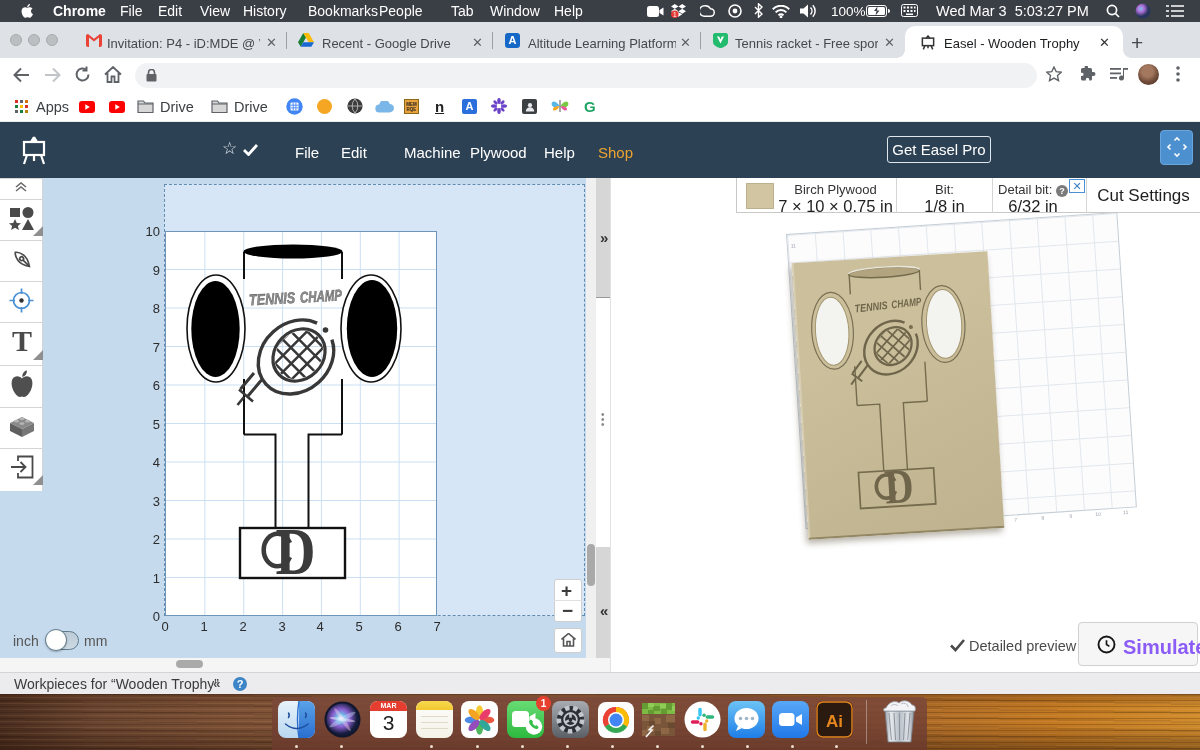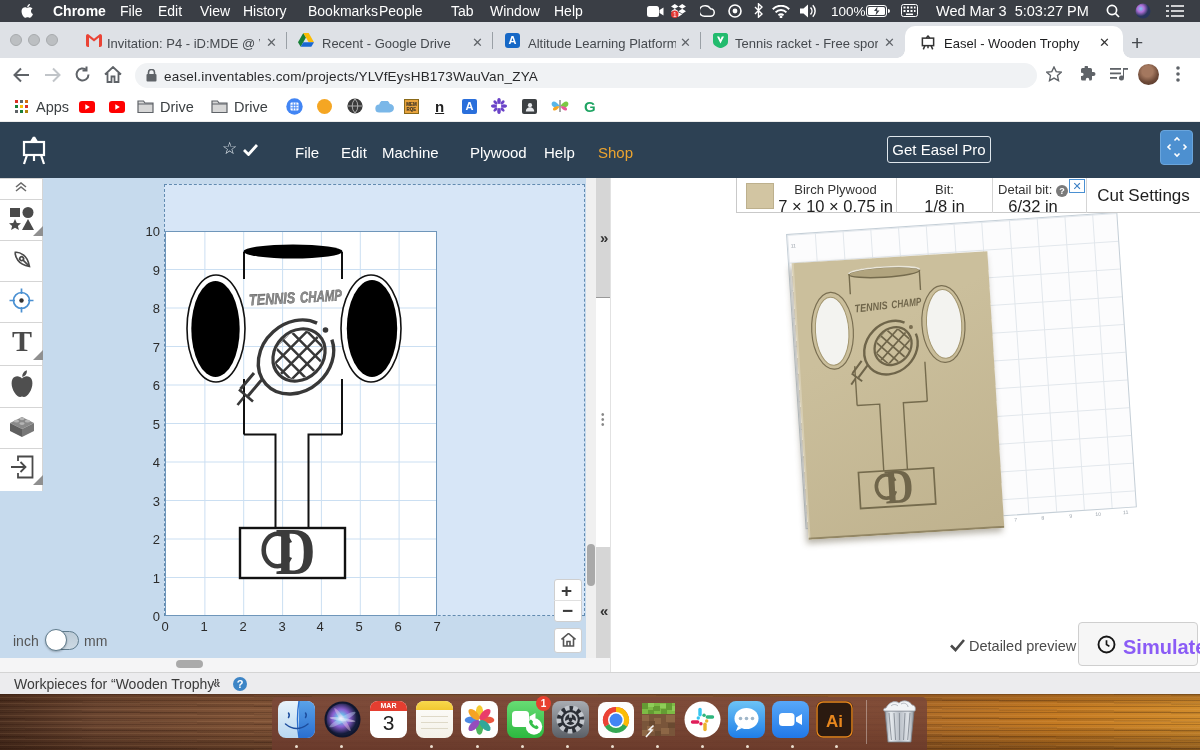--- a/index.html
+++ b/index.html
@@ -164,21 +164,20 @@
       <path d="M12.5 0.5 V4.5 H8.5" fill="none" stroke="#5f6368" stroke-width="2"></path>
     </svg>
 <svg class="a" style="left:104px;top:66px" width="18" height="17" viewBox="0 0 18 17">
       <path d="M1 8.5 L9 1 L17 8.5 M3.5 7 V16 H7.5 V10.5 H10.5 V16 H14.5 V7" stroke="#5f6368" stroke-width="1.8" fill="none"></path>
     </svg>
 <div class="a" style="left:135px;top:63px;width:902px;height:25px;border-radius:13px;background:#f0f2f4"></div>
 <svg class="a" style="left:146px;top:69px" width="11" height="13" viewBox="0 0 11 13">
       <rect x="0.5" y="5" width="10" height="7.5" rx="1" fill="#5f6368"></rect>
       <path d="M2.5 5 V3.5 a3 3 0 0 1 6 0 V5" stroke="#5f6368" stroke-width="1.6" fill="none"></path>
     </svg>
-<span class="a" style="left:164px;top:69px;font-size:13.5px;color:#28292b;letter-spacing:0.2px">easel.inventables.com/projects/YLVfEysHB173WauVan_ZYA</span>
 <svg class="a" style="left:1046px;top:66px" width="16" height="16" viewBox="0 0 16 16">
       <path d="M8 1 L10.2 5.6 L15.2 6.2 L11.5 9.6 L12.5 14.6 L8 12.1 L3.5 14.6 L4.5 9.6 L0.8 6.2 L5.8 5.6z" stroke="#5f6368" stroke-width="1.4" fill="none"></path>
     </svg>
 <svg class="a" style="left:1080px;top:66px" width="16" height="16" viewBox="0 0 16 16">
       <path fill="#5f6368" d="M13.5 6 H12 V3.5 a1.5 1.5 0 0 0 -1.5 -1.5 H8 V1.2 a1.7 1.7 0 1 0 -3.4 0 V2 H2.5 A1.5 1.5 0 0 0 1 3.5 V6.7 H2 a1.6 1.6 0 1 1 0 3.2 H1 V13 a1.5 1.5 0 0 0 1.5 1.5 H5.8 V13.5 a1.7 1.7 0 1 1 3.4 0 V14.5 H10.5 A1.5 1.5 0 0 0 12 13 V10 h1.5 a2 2 0 0 0 0 -4z"></path>
     </svg>
 <svg class="a" style="left:1110px;top:67px" width="18" height="15" viewBox="0 0 18 15">
       <g fill="#5f6368">
         <rect x="0" y="1" width="11" height="1.8"></rect>
         <rect x="0" y="5.5" width="11" height="1.8"></rect>
@@ -281,21 +280,21 @@
     <path d="M13 2 L10 7 M13 2 L16 7 M13 2 V7"></path>
     <path d="M6 20 L3 29 M20 20 L23 29 M13 20 V26"></path>
   </g>
 </svg>
 <span class="a" style="left:222px;top:138px;font-size:17px;color:#e4ebf1">☆</span>
 <svg class="a" style="left:243px;top:144px" width="15" height="12" viewBox="0 0 15 12">
       <path d="M1 6 L5.5 10.5 L14 1" stroke="#fff" stroke-width="2.8" fill="none"></path>
     </svg>
 <span class="emenu" style="left:295px">File</span>
 <span class="emenu" style="left:341px">Edit</span>
-<span class="emenu" style="left:382px">Machine</span>
+<span class="emenu" style="left:404px">Machine</span>
 <span class="emenu" style="left:470px">Plywood</span>
 <span class="emenu" style="left:544px">Help</span>
 <span class="emenu" style="left:598px;color:#eca42f">Shop</span>
 <div class="a" style="left:887px;top:136px;width:104px;height:27px;border:1.5px solid #dfe6ec;border-radius:3px;text-align:center;line-height:25px;font-size:15px;color:#fff">Get Easel Pro</div>
 <div class="a" style="left:1160px;top:130px;width:33px;height:35px;background:#4d90d0;border:1px solid #6aa5dc;border-radius:4px"></div>
 <svg class="a" style="left:1166px;top:136px" width="22" height="22" viewBox="0 0 22 22">
       <g stroke="#fff" stroke-width="1.6" fill="none">
         <path d="M8.5 4.5 L11 2 L13.5 4.5"></path>
         <path d="M8.5 17.5 L11 20 L13.5 17.5"></path>
         <path d="M4.5 8.5 L2 11 L4.5 13.5"></path>

